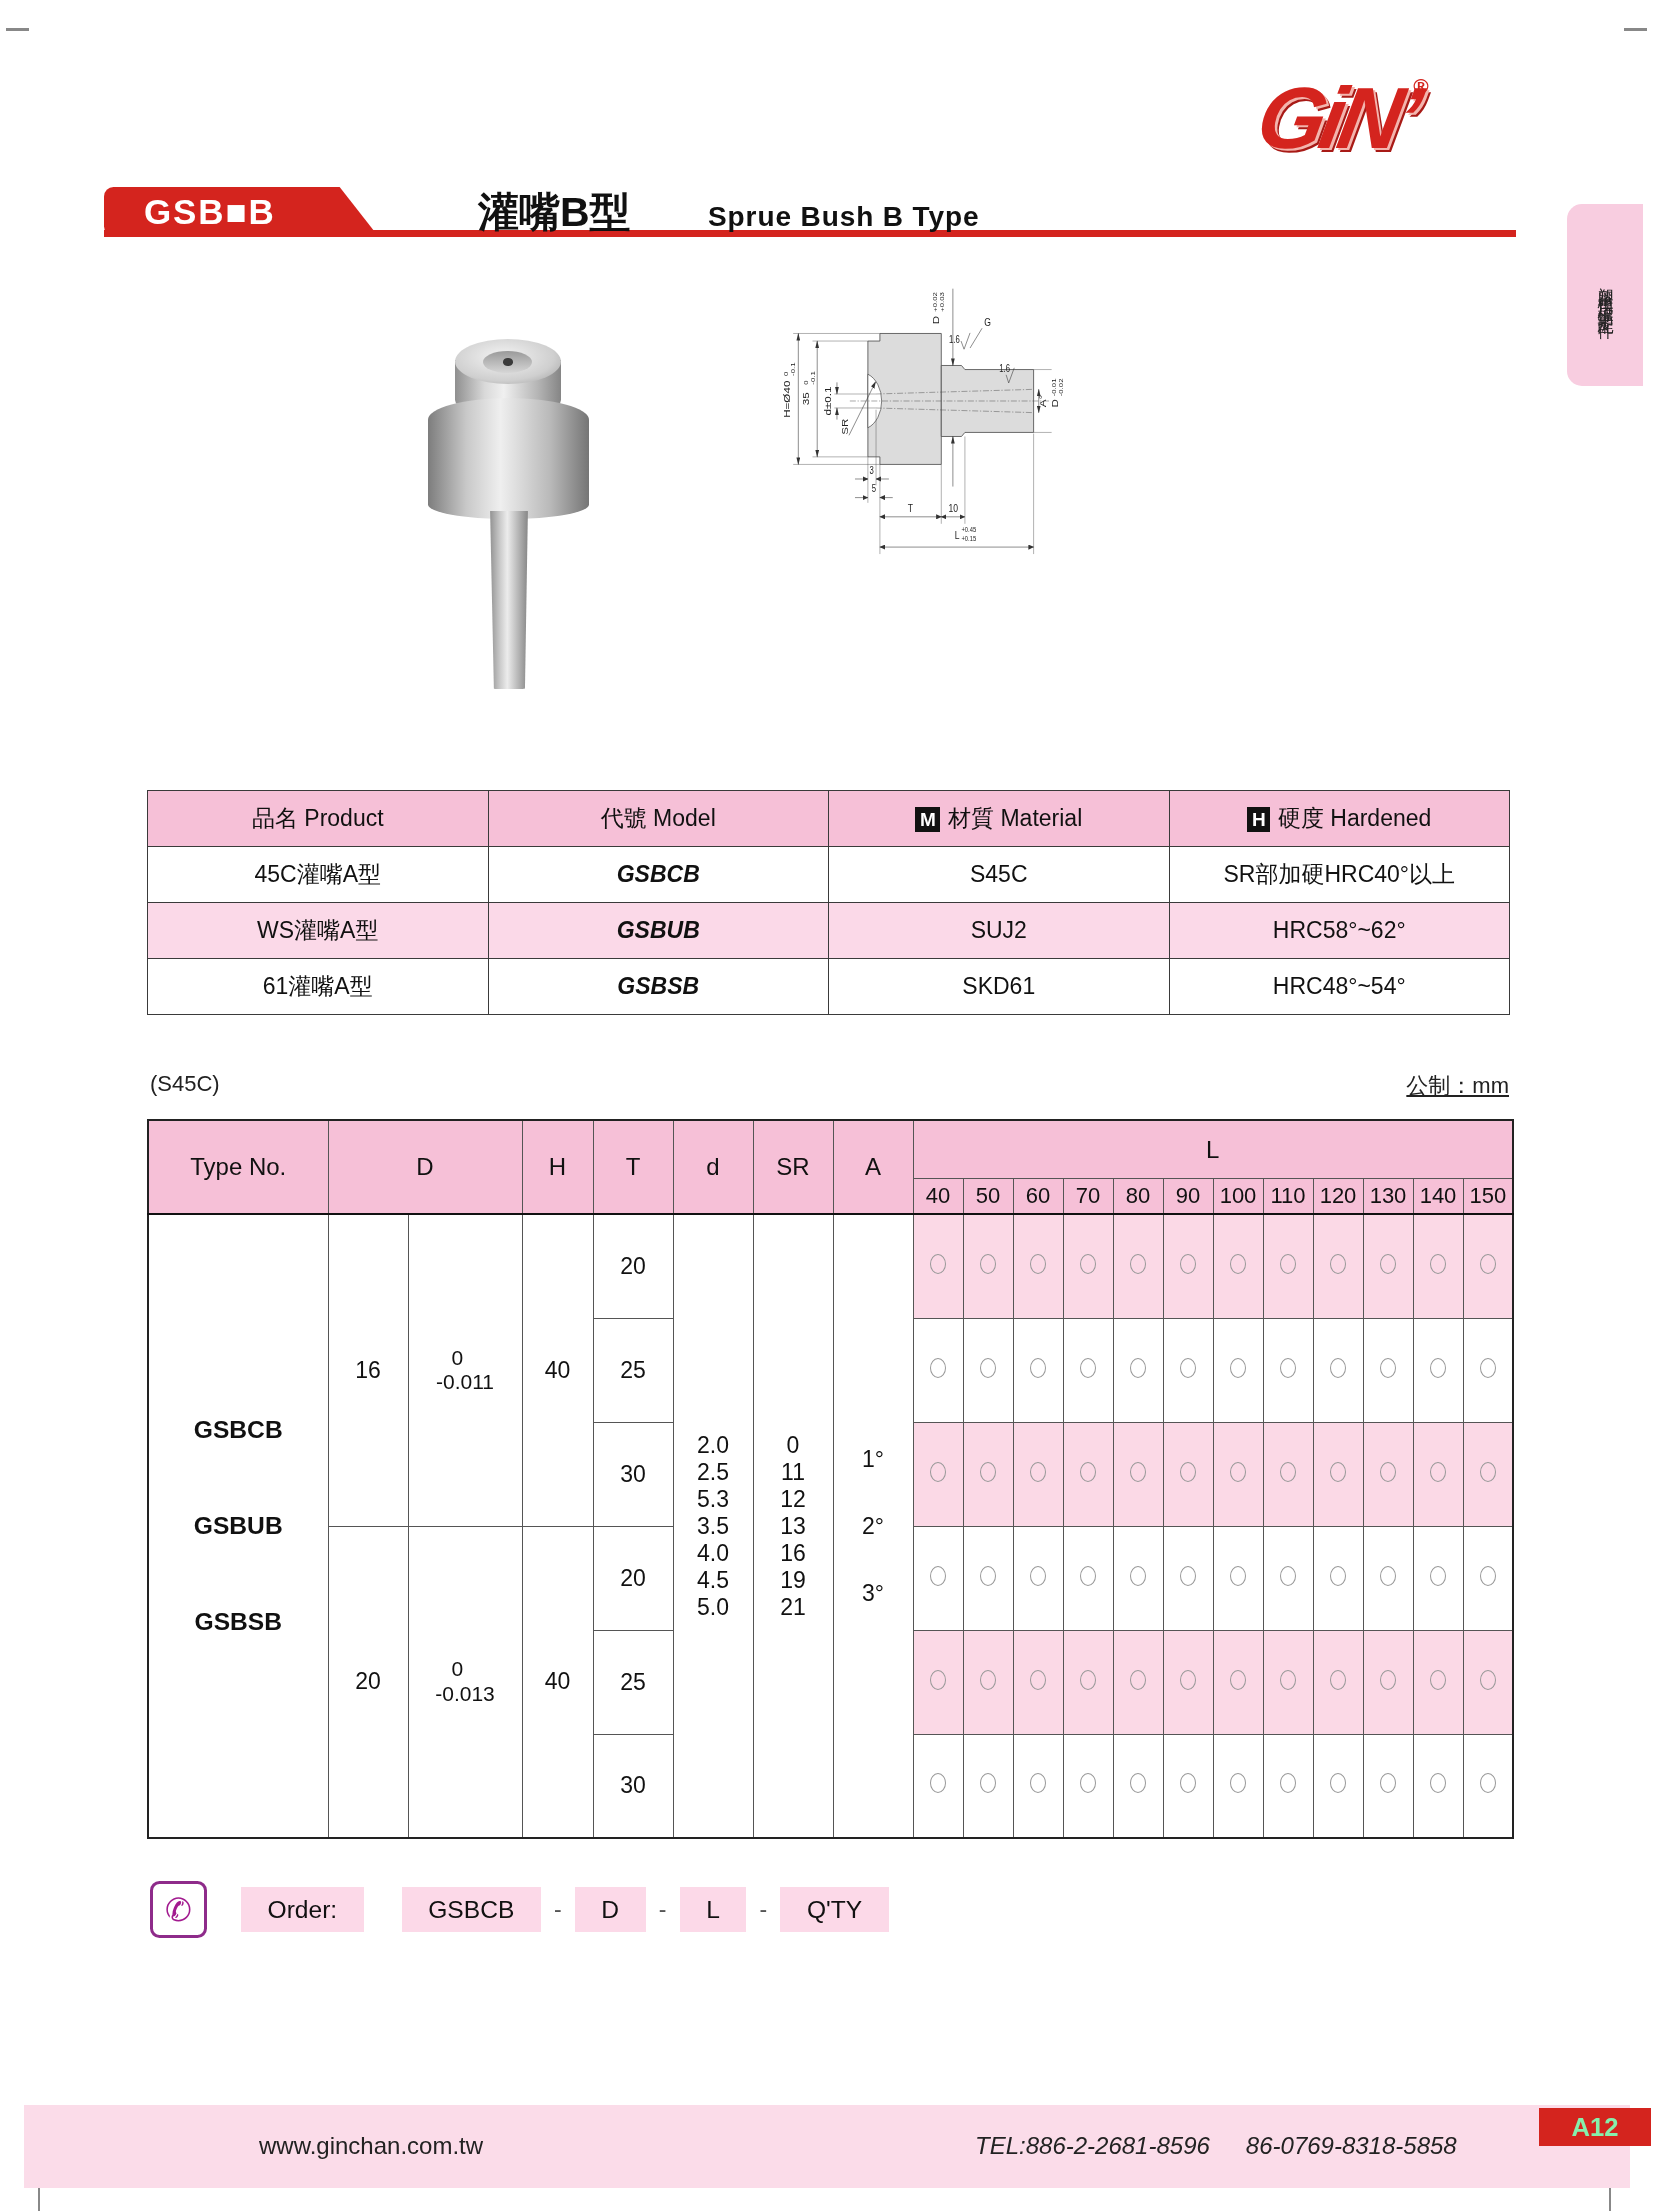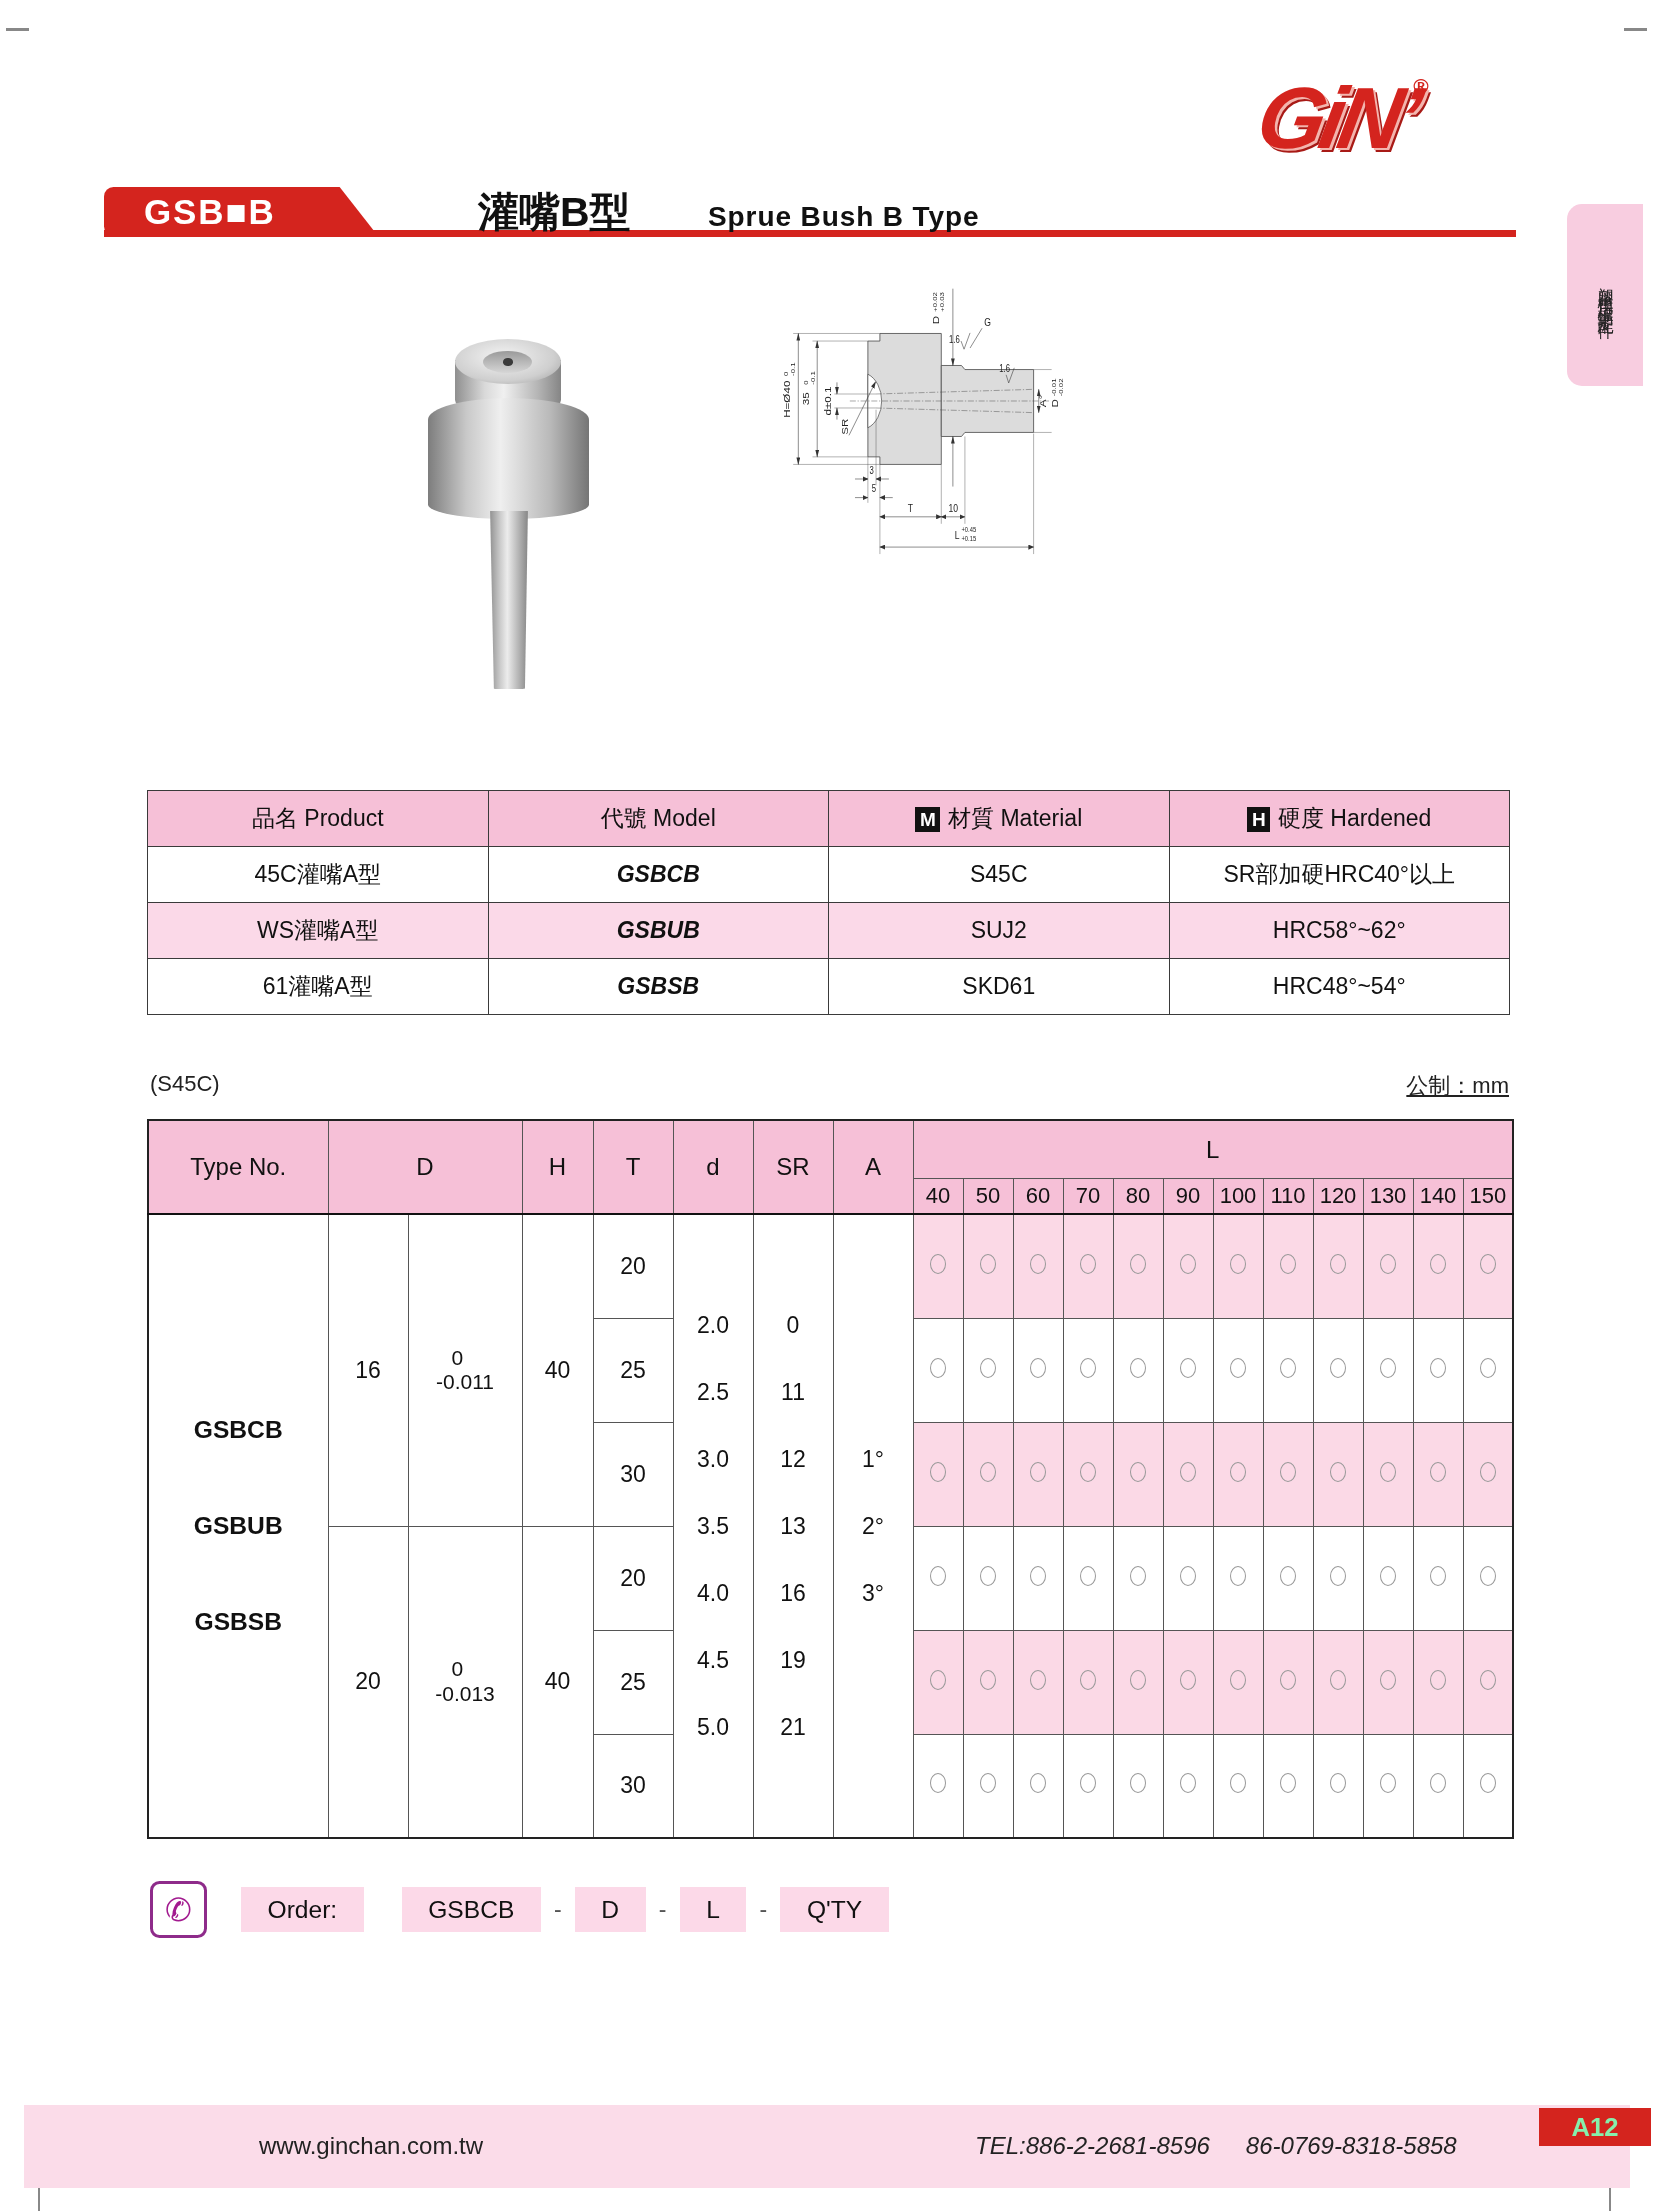--- a/index.html
+++ b/index.html
@@ -86,21 +86,21 @@
   table.size thead tr.h2 th{height:34px;font-size:22px;}
   table.size{border:2.4px solid #222;}
   table.size thead{border-bottom:2.8px solid #111;}
   table.size tbody tr{height:104px;background:#fff;}
   table.size tbody tr.pink td.lc{background:#fbd9e6;}
   td.typeno{vertical-align:middle;}
   .models{display:flex;flex-direction:column;gap:68px;font-weight:bold;font-size:24.6px;}
   .tolcell div{line-height:24.6px;font-size:21px;text-align:center;}
   .tolcell div:first-child{position:relative;left:-7.6px;}
   td.stack{vertical-align:middle;}
-  .stack7{display:flex;flex-direction:column;gap:40px;justify-content:flex-start;}
+  .stack7{display:flex;flex-direction:column;justify-content:flex-start;}
   .stack3{display:flex;flex-direction:column;gap:40px;justify-content:center;}
   .circ{display:inline-block;width:14px;height:18px;border:1.5px solid #999;border-radius:50%;}
 
   
   .order{position:absolute;left:150px;top:1881px;height:57px;display:flex;align-items:center;}
   .order .phone{width:51px;height:51px;border:3.3px solid #8e2b8a;border-radius:9.5px;background:#fff;
                 display:flex;align-items:center;justify-content:center;font-size:32px;color:#a21a8f;margin-right:34px;}
   .order .box{background:#fcd9e8;height:45px;display:flex;align-items:center;padding:0 26.5px;
               font-size:24.6px;color:#111;}
   .order .sep{margin:0 13.2px;font-size:23px;color:#555;}
@@ -333,21 +333,21 @@
         <td rowspan="3" class="tolcell">
           <div>0</div>
           <div>-0.011</div>
         </td>
         <td rowspan="3">40</td>
         <td>20</td>
         <td rowspan="6" class="stack">
           <div class="stack7">
             <div>2.0</div>
             <div>2.5</div>
-            <div>3.0</div>
+            <div>5.3</div>
             <div>3.5</div>
             <div>4.0</div>
             <div>4.5</div>
             <div>5.0</div>
           </div>
         </td>
         <td rowspan="6" class="stack">
           <div class="stack7">
             <div>0</div>
             <div>11</div>

